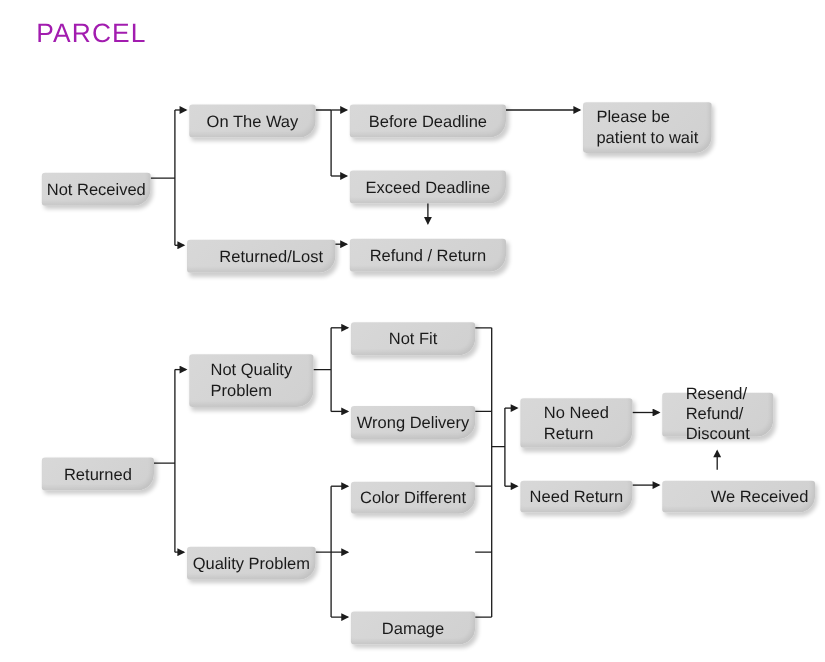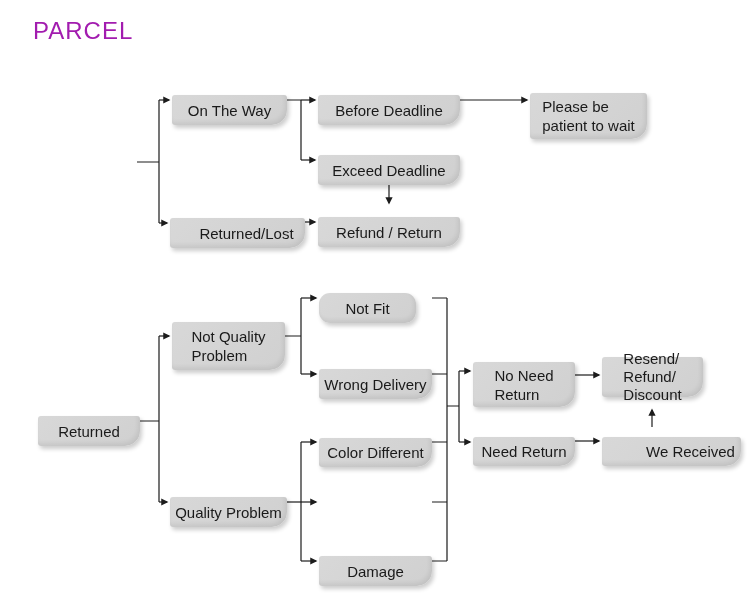--- a/index.html
+++ b/index.html
@@ -42,21 +42,21 @@
   .n-not-received        { left: 38px;  top: 147px; width: 99px;  height: 30px; }
   .n-on-the-way          { left: 172px; top: 85px;  width: 115px; height: 30px; }
   .n-returned-lost       { left: 170px; top: 208px; width: 117px; height: 30px; padding-left: 18px; }
   .n-before-deadline     { left: 318px; top: 85px;  width: 142px; height: 30px; }
   .n-exceed-deadline     { left: 318px; top: 145px; width: 142px; height: 30px; }
   .n-please-wait         { left: 530px; top: 83px;  width: 117px; height: 46px; }
   .n-refund-resend       { left: 318px; top: 207px; width: 142px; height: 30px; }
   .n-received            { left: 38px;  top: 406px; width: 102px; height: 30px; }
   .n-not-quality-problem { left: 172px; top: 312px; width: 113px; height: 48px; }
   .n-quality-problem     { left: 170px; top: 487px; width: 117px; height: 30px; }
-  .n-not-fit             { left: 319px; top: 283px; width: 97px; height: 30px; border-radius: 11px; }
+  .n-not-fit             { left: 319px; top: 283px; width: 113px; height: 30px; }
   .n-wrong-delivery      { left: 319px; top: 359px; width: 113px; height: 30px; }
   .n-color-different     { left: 319px; top: 428px; width: 113px; height: 29px; }
   .n-quality-defect      { left: 319px; top: 487px; width: 113px; height: 30px; }
   .n-damage              { left: 319px; top: 546px; width: 113px; height: 30px; }
   .n-no-need-return      { left: 473px; top: 352px; width: 102px; height: 45px; }
   .n-need-return         { left: 473px; top: 427px; width: 102px; height: 29px; }
   .n-resend              { left: 602px; top: 347px; width: 101px; height: 40px; line-height: 18px; align-items: center; }
   .n-we-received         { left: 602px; top: 427px; width: 101px; height: 29px; padding-left: 38px; }
 </style>
 </head>
@@ -97,20 +97,23 @@
       <path d="M432 298 H447 M432 374 H447 M432 442 H447 M432 502 H447 M432 561 H447 M447 298 V561"></path>
       <path d="M447 406 H459 M459 371 V442"></path>
       <path d="M459 371 H470" marker-end="url(#arrow)"></path>
       <path d="M459 442 H470" marker-end="url(#arrow)"></path>
       <path d="M575 375 H599" marker-end="url(#arrow)"></path>
       <path d="M575 441 H599" marker-end="url(#arrow)"></path>
       <path d="M652 427 V410" marker-end="url(#arrow)"></path>
     </g>
   </svg>
 
+  <div class="node n-not-received">
+    <span>Not Received</span>
+  </div>
   <div class="node n-on-the-way">
     <span>On The Way</span>
   </div>
   <div class="node n-returned-lost">
     <span>Returned/Lost</span>
   </div>
   <div class="node n-before-deadline">
     <span>Before Deadline</span>
   </div>
   <div class="node n-exceed-deadline">

